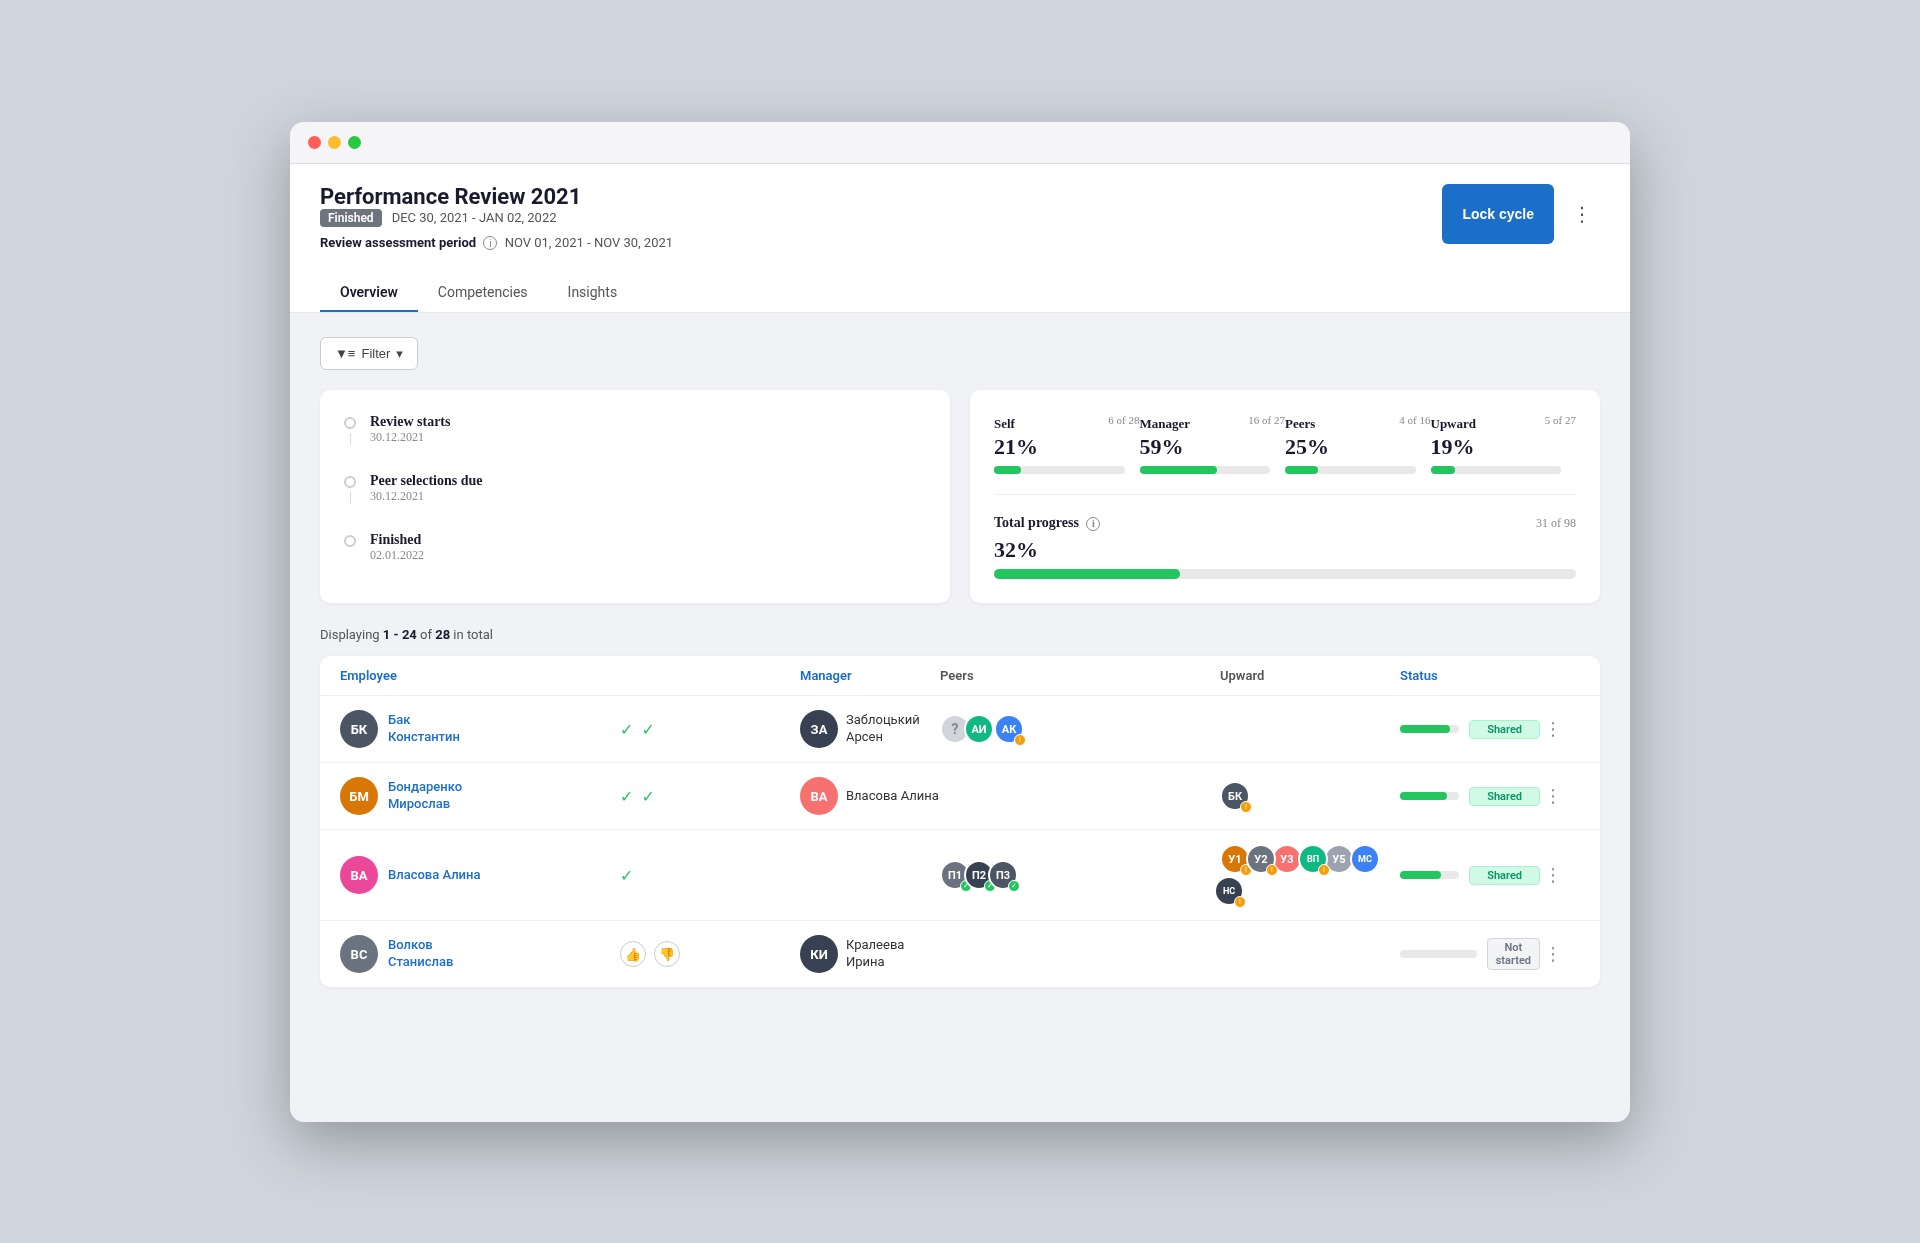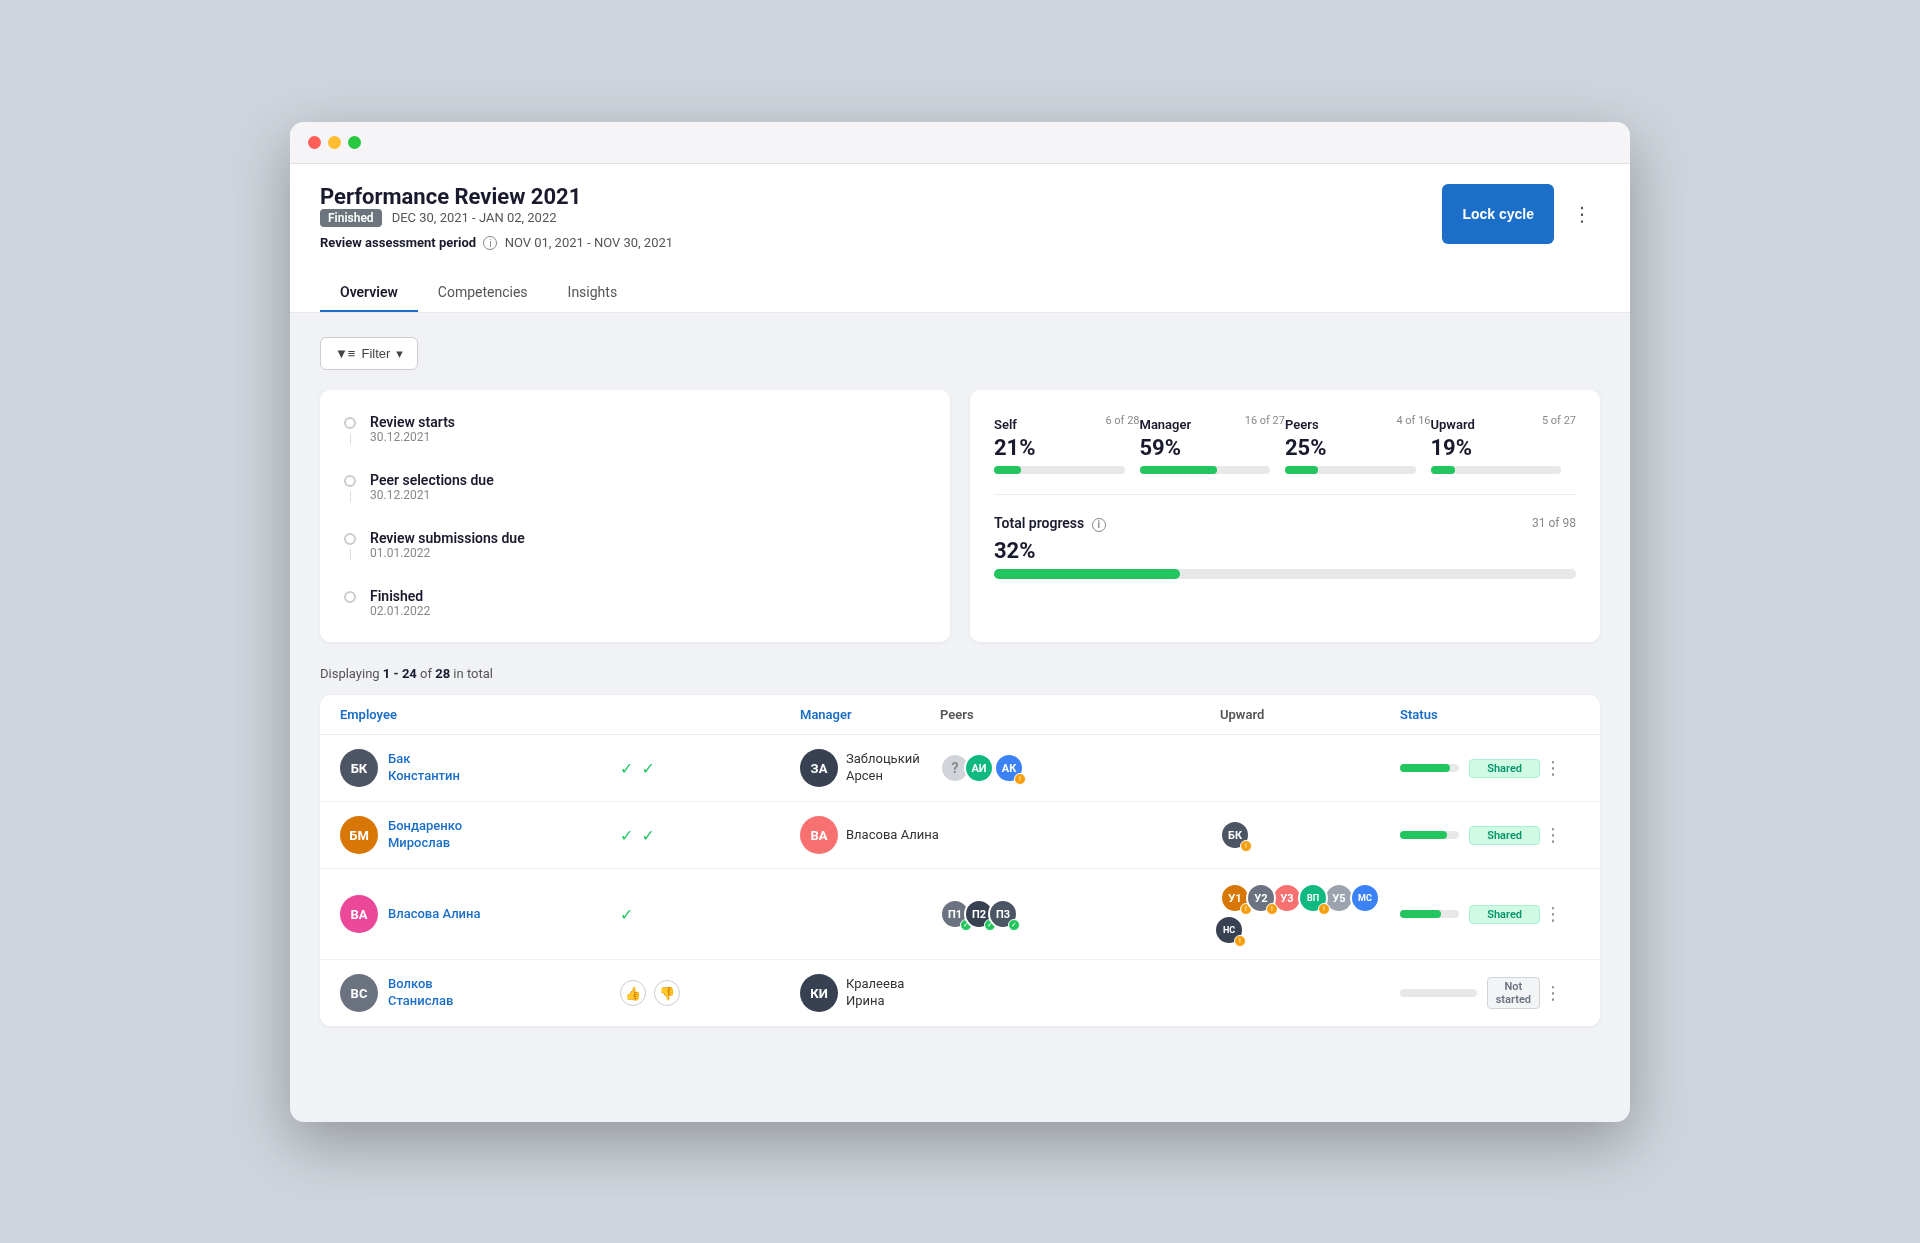--- a/index.html
+++ b/index.html
@@ -149,20 +149,21 @@
       font-size: 13px;
       cursor: pointer;
       margin-bottom: 20px;
       color: #444;
     }
     .content-grid {
       display: grid;
       grid-template-columns: 1fr 1fr;
       gap: 20px;
       margin-bottom: 24px;
+      font-family: Liberation Serif, serif;
     }
     .timeline-card {
       background: white;
       border-radius: 10px;
       padding: 24px;
       box-shadow: 0 1px 4px rgba(0,0,0,0.06);
     }
     .timeline-item {
       display: flex;
       gap: 14px;
@@ -545,30 +546,20 @@
           <div class="timeline-dot-col">
             <div class="timeline-dot"></div>
             <div class="timeline-line"></div>
           </div>
           <div>
             <div class="timeline-label">Peer selections due</div>
             <div class="timeline-date">30.12.2021</div>
           </div>
         </div>
 
-        <div class="timeline-item">
-          <div class="timeline-dot-col">
-            <div class="timeline-dot"></div>
-            <div class="timeline-line"></div>
-          </div>
-          <div>
-            <div class="timeline-label">Review submissions due</div>
-            <div class="timeline-date">01.01.2022</div>
-          </div>
-        </div>
 
         <div class="timeline-item">
           <div class="timeline-dot-col">
             <div class="timeline-dot"></div>
           </div>
           <div>
             <div class="timeline-label">Finished</div>
             <div class="timeline-date">02.01.2022</div>
           </div>
         </div>

